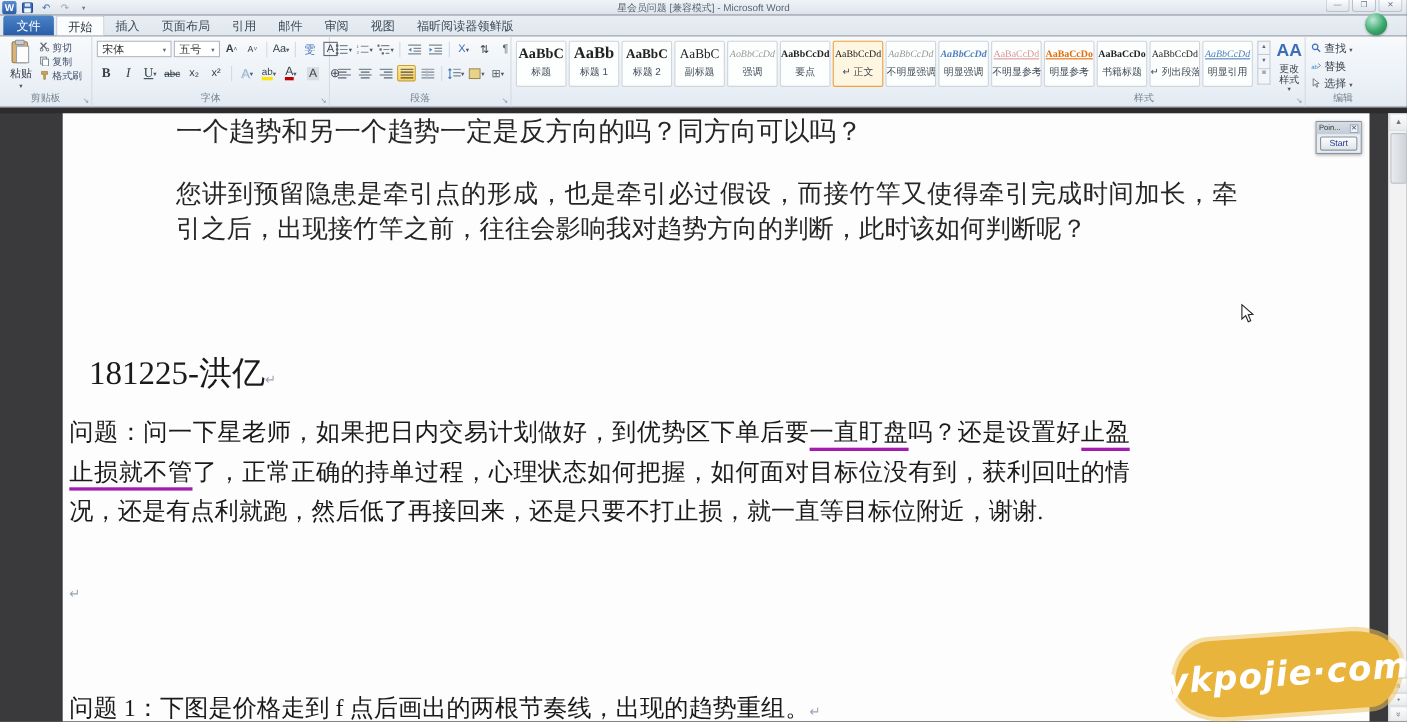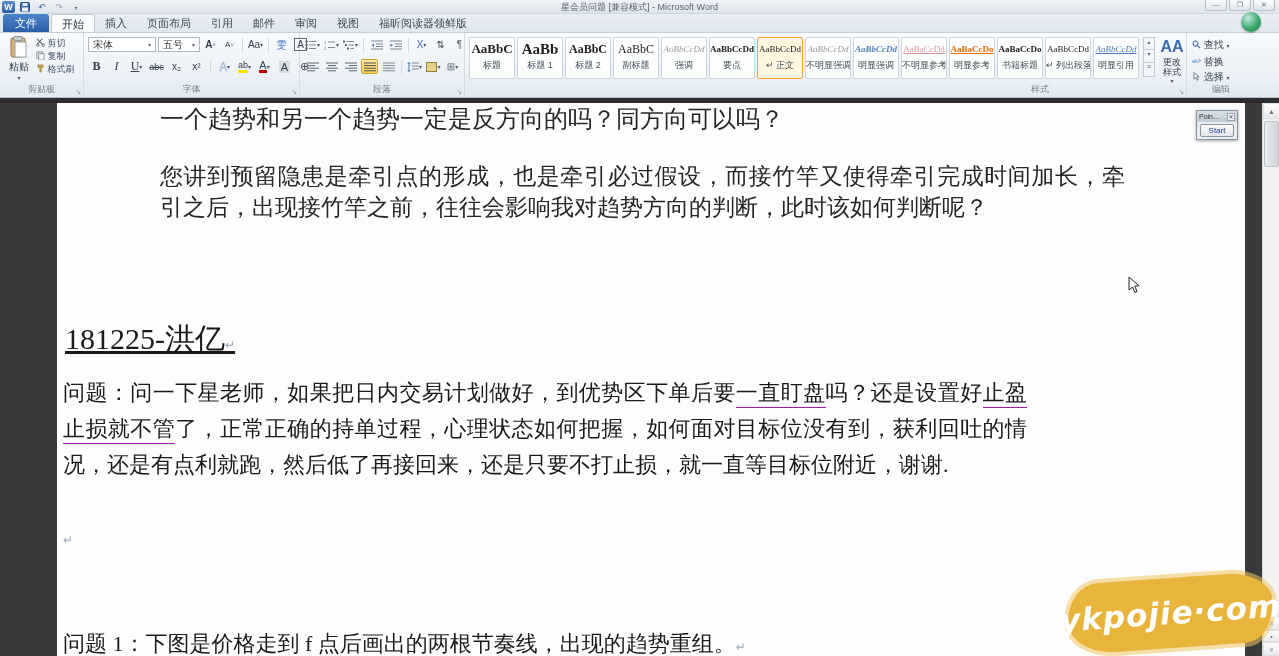--- a/index.html
+++ b/index.html
@@ -67,21 +67,21 @@
   .s-ref2 .st-sample { color:#e36c0a; font-weight:bold; text-decoration:underline; }
   .s-book .st-sample { font-weight:bold; color:#222; }
   .s-quote .st-sample { color:#4f81bd; font-style:italic; text-decoration:underline; }
 
   
   #doc-bg { left:0; top:98px; width:1279px; height:558px; background:#3a3a3c; }
   #doc-topstrip { left:0; top:98px; width:1279px; height:5px; background:#2c2c2e; }
   #page { left:57px; top:103px; width:1188px; height:553px; background:#fdfdfd; overflow:hidden; }
   .cn-sans { font-family:"Liberation Sans", sans-serif; color:#262626; }
   .cn-serif { font-family:"Liberation Serif", serif; color:#1a1a1a; }
-  .proof-u { border-bottom:1px solid #a21caf; padding-bottom:2px; }
+  .proof-u { border-bottom:3px solid #a21caf; padding-bottom:2px; }
   .name-u { border-bottom:2px dotted #98a0a0; }
   .pmark { color:#9aa7b4; font-size:12px; }
 
   
   #scrollbar { left:1262px; top:103px; width:17px; height:553px; background:#f2f2f2;
     border-left:1px solid #d9d9d9; }
   .sb-btn { width:17px; height:16px; display:flex; align-items:center; justify-content:center;
     font-size:7px; color:#6f7b87; background:linear-gradient(#fcfcfc,#e8eaec); border:1px solid #dcdfe2; }
   #sb-thumb { position:absolute; left:1px; top:18px; width:15px; height:46px;
     background:linear-gradient(90deg,#e9ebee,#cfd4da); border:1px solid #b9c0c8; border-radius:2px; }
@@ -456,21 +456,21 @@
     </div>
   </div>
 
   <div id="doc-bg" class="abs"></div>
   <div id="doc-topstrip" class="abs"></div>
 
   <div id="page" class="abs">
     <div class="abs cn-sans" style="left:103px;top:58px;width:965px;font-size:23px;line-height:31px;text-align:justify;">您讲到预留隐患是牵引点的形成，也是牵引必过假设，而接竹竿又使得牵引完成时间加长，牵引之后，出现接竹竿之前，往往会影响我对趋势方向的判断，此时该如何判断呢？</div>
     <div class="abs cn-sans" style="left:103px;top:0px;font-size:24px;">一个趋势和另一个趋势一定是反方向的吗？同方向可以吗？</div>
 
-    <div class="abs cn-serif" style="left:8px;top:216px;font-size:30px;text-decoration:underline;"><span>181225-洪亿</span><span class="pmark">↵</span></div>
+    <div class="abs cn-serif" style="left:24px;top:216px;font-size:30px;"><span>181225-洪亿</span><span class="pmark">↵</span></div>
 
     <div class="abs cn-serif" style="left:6px;top:272px;width:964px;font-size:22px;line-height:36px;text-align:justify;">
       <span>问题：问一下星老师，如果把日内交易计划做好，到优势区下单后要</span><span class="proof-u">一直盯盘</span><span>吗？还是设置好</span><span class="proof-u">止盈止损就不管</span><span>了，正常正确的持单过程，心理状态如何把握，如何面对目标位没有到，获利回吐的情况，还是有点利就跑，然后低了再接回来，还是只要不打止损，就一直等目标位附近，谢谢.</span>
     </div>
 
     <div class="abs pmark" style="left:6px;top:430px;">↵</div>
 
 
     <div class="abs cn-serif" style="left:6px;top:526px;font-size:22px;"><span>问题 1：下图是价格走到 f 点后画出的两根节奏线，出现的趋势重组。</span><span class="pmark">↵</span></div>
   </div>

